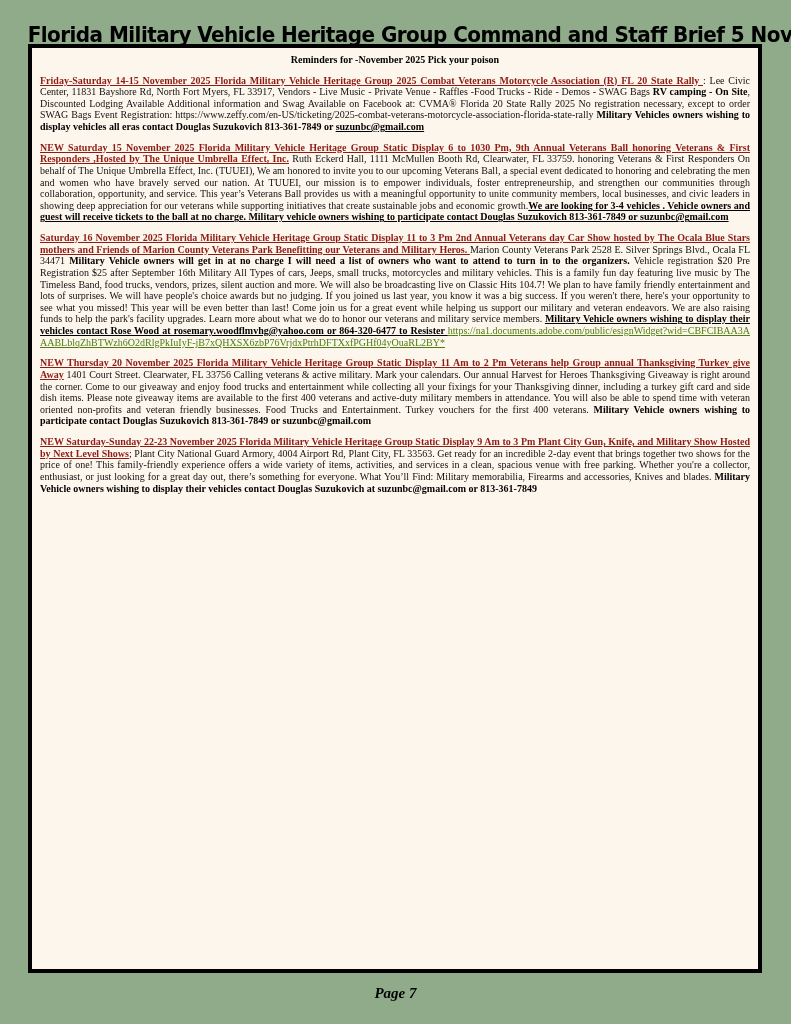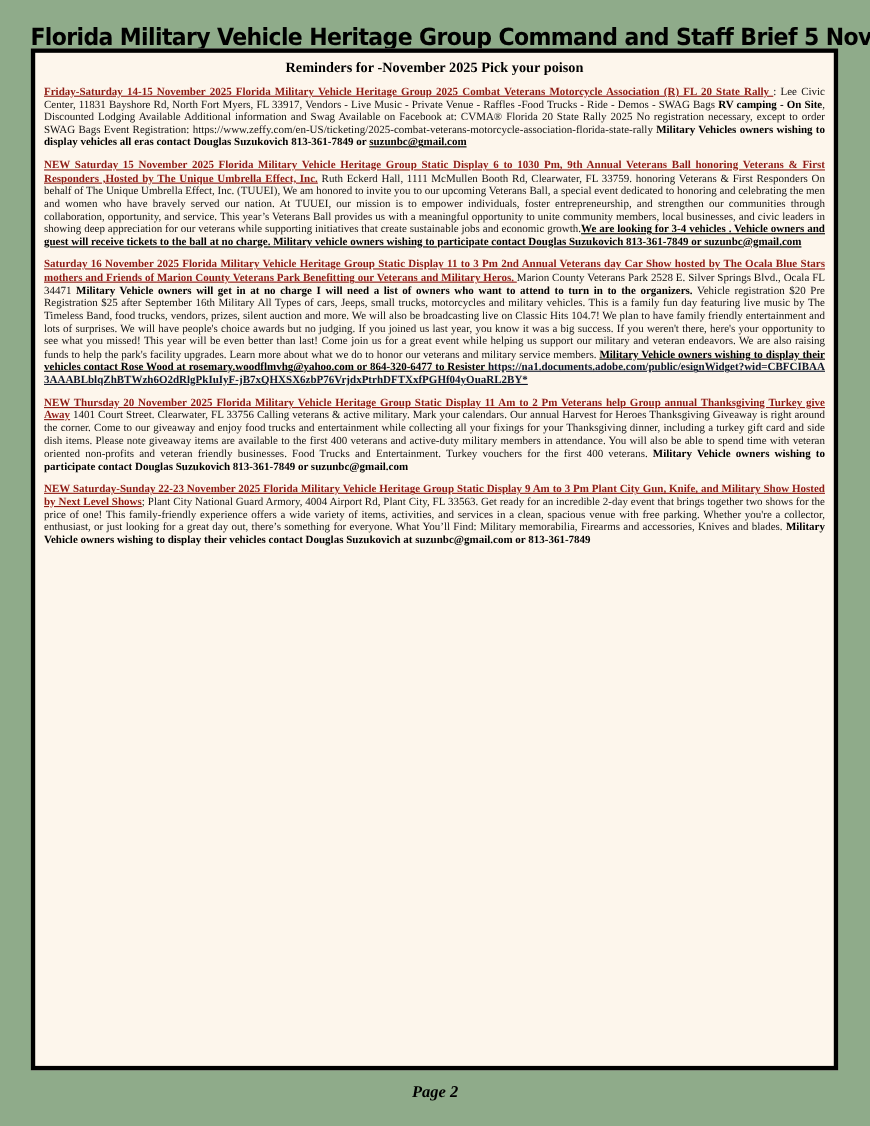--- a/index.html
+++ b/index.html
@@ -43,21 +43,21 @@
     height: 929px;
     box-sizing: border-box;
     background: #fdf6ec;
     border: 4px solid #000000;
     padding: 4px 8px 0 8px;
     overflow: hidden;
   }
   .reminders-heading {
     text-align: center;
     font-weight: bold;
-    font-size: 13px;
+    font-size: 10px;
     color: #000000;
     margin: 2px 0 9px 0;
     line-height: 1.15;
   }
   .block {
     font-size: 10px;
     line-height: 1.163;
     color: #111111;
     text-align: justify;
     margin: 0 0 9px 0;
@@ -78,25 +78,24 @@
     font-weight: bold;
     color: #000000;
   }
   .bu {
     font-weight: bold;
     color: #000000;
     text-decoration: underline;
     text-underline-offset: 1px;
   }
   .lnk {
-    color: #0f172a;
+    color: #4d7c0f;
     text-decoration: underline;
     text-underline-offset: 1px;
     word-break: break-all;
-    font-weight: bold;
   }
   .page-footer {
     position: absolute;
     left: 0;
     top: 985px;
     width: 791px;
     text-align: center;
     font-weight: bold;
     font-style: italic;
     font-size: 15px;
@@ -119,15 +118,15 @@
     <p class="block"><span class="hdr">NEW Saturday 15  November 2025 Florida Military Vehicle Heritage Group Static Display 6 to 1030 Pm, 9th Annual Veterans Ball honoring Veterans &amp; First Responders ,Hosted by The Unique Umbrella Effect, Inc.</span><span> Ruth Eckerd Hall, 1111 McMullen Booth Rd, Clearwater, FL 33759. honoring Veterans &amp; First Responders On behalf of The Unique Umbrella Effect, Inc. (TUUEI), We am honored to invite you to our upcoming Veterans Ball, a special event dedicated to honoring and celebrating the men and women who have bravely served our nation. At TUUEI, our mission is to empower individuals, foster entrepreneurship, and strengthen our communities through collaboration, opportunity, and service. This year’s Veterans Ball provides us with a meaningful opportunity to unite community members, local businesses, and civic leaders in showing deep appreciation for our veterans while supporting initiatives that create sustainable jobs and economic growth.</span><span class="bu">We are looking  for 3-4 vehicles . Vehicle owners and guest will receive tickets to the ball at no charge.  Military vehicle owners wishing to participate  contact Douglas Suzukovich 813-361-7849 or suzunbc@gmail.com</span></p>
 
     <p class="block"><span class="hdr"> Saturday 16 November 2025  Florida Military Vehicle Heritage Group Static Display 11 to 3 Pm 2nd Annual Veterans day Car Show hosted by The Ocala Blue Stars mothers and Friends of Marion County Veterans Park  Benefitting our Veterans and Military Heros. </span><span> Marion County Veterans Park  2528 E. Silver Springs Blvd., Ocala FL  34471 </span><span class="b">Military Vehicle owners will get in at no charge I will need a list of owners who want to attend to turn in to the organizers.</span><span>  Vehicle registration $20 Pre Registration $25 after September 16th   Military All Types of cars, Jeeps, small trucks, motorcycles and military vehicles. This is a family fun day featuring live music by The Timeless Band, food trucks, vendors, prizes, silent auction and more.  We will also be broadcasting live on Classic Hits 104.7!  We plan to have family friendly entertainment and lots of surprises.  We will have people's choice awards but no judging.  If you joined us last year, you know it was a big success.  If you weren't there, here's your opportunity to see what you missed!  This year will be even better than last! Come join us for a great event while helping us support our military and veteran endeavors.  We are also raising funds to help the park's facility upgrades.  Learn more about what we do to honor our veterans and military service members. </span><span class="bu">Military Vehicle owners wishing to display their vehicles contact Rose Wood at rosemary.woodflmvhg@yahoo.com or 864-320-6477 to  Resister  </span><span class="lnk">https://na1.documents.adobe.com/public/esignWidget?wid=CBFCIBAA3AAABLblqZhBTWzh6O2dRlgPkIuIyF-jB7xQHXSX6zbP76VrjdxPtrhDFTXxfPGHf04yOuaRL2BY*</span></p>
 
     <p class="block"><span class="hdr">NEW Thursday 20 November 2025 Florida Military Vehicle Heritage Group Static Display 11 Am to 2 Pm Veterans help  Group annual Thanksgiving Turkey give Away</span><span> 1401 Court Street. Clearwater, FL 33756 Calling veterans &amp; active military. Mark your calendars. Our annual Harvest for Heroes Thanksgiving Giveaway is right around the corner. Come to our giveaway and enjoy food trucks and entertainment while collecting all your fixings for your Thanksgiving dinner, including a turkey gift card and side dish items. Please note giveaway items are available to the first 400 veterans and active-duty military members in attendance. You will also be able to spend time with veteran oriented non-profits and veteran friendly businesses. Food Trucks and Entertainment. Turkey vouchers for the first 400 veterans. </span><span class="b">Military Vehicle owners wishing to participate contact Douglas  Suzukovich 813-361-7849 or suzunbc@gmail.com</span></p>
 
     <p class="block"><span class="hdr">NEW Saturday-Sunday 22-23  November 2025  Florida Military Vehicle Heritage Group Static Display 9 Am to 3 Pm Plant City Gun, Knife, and Military Show Hosted by Next Level Shows</span><span>; Plant City National Guard Armory, 4004 Airport Rd, Plant City, FL 33563.  Get ready for an incredible 2-day event that brings together two shows for the price of one! This family-friendly experience offers a wide variety of items, activities, and services in a clean, spacious venue with free parking. Whether you're a collector, enthusiast, or just looking for a great day out, there’s something for everyone. What You’ll Find: Military memorabilia, Firearms and accessories, Knives and blades. </span><span class="b">Military Vehicle owners wishing to display their vehicles contact Douglas Suzukovich at suzunbc@gmail.com or 813-361-7849</span></p>
 
   </div>
 
-  <div class="page-footer">Page 2</div>
+  <div class="page-footer">Page 7</div>
 
 </div>
 
 </body></html>

